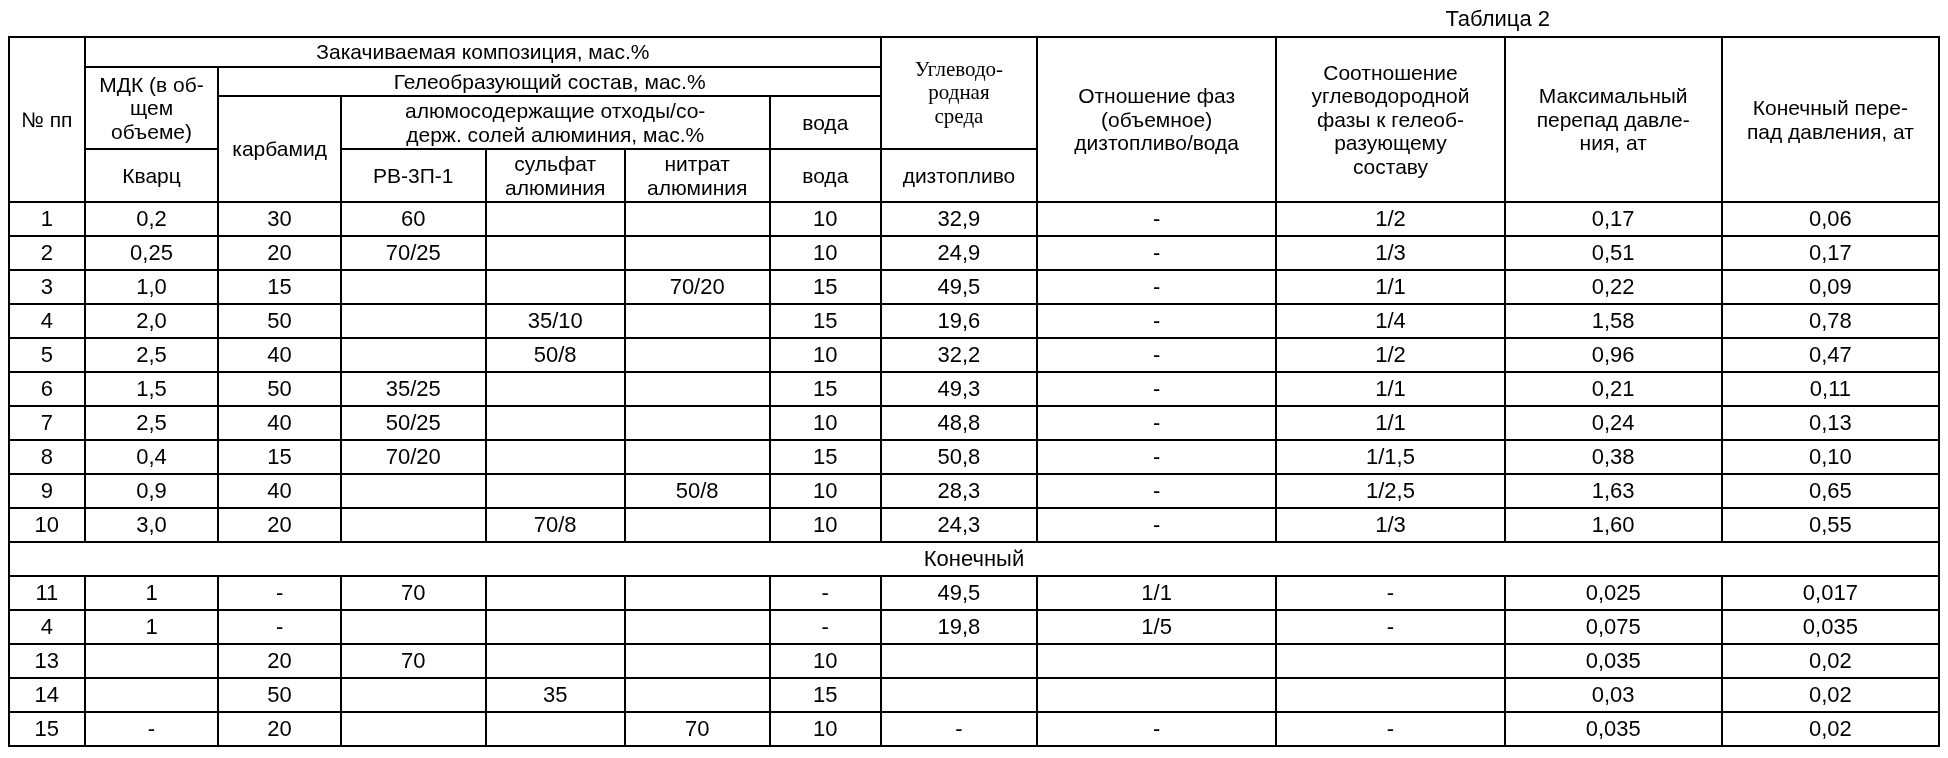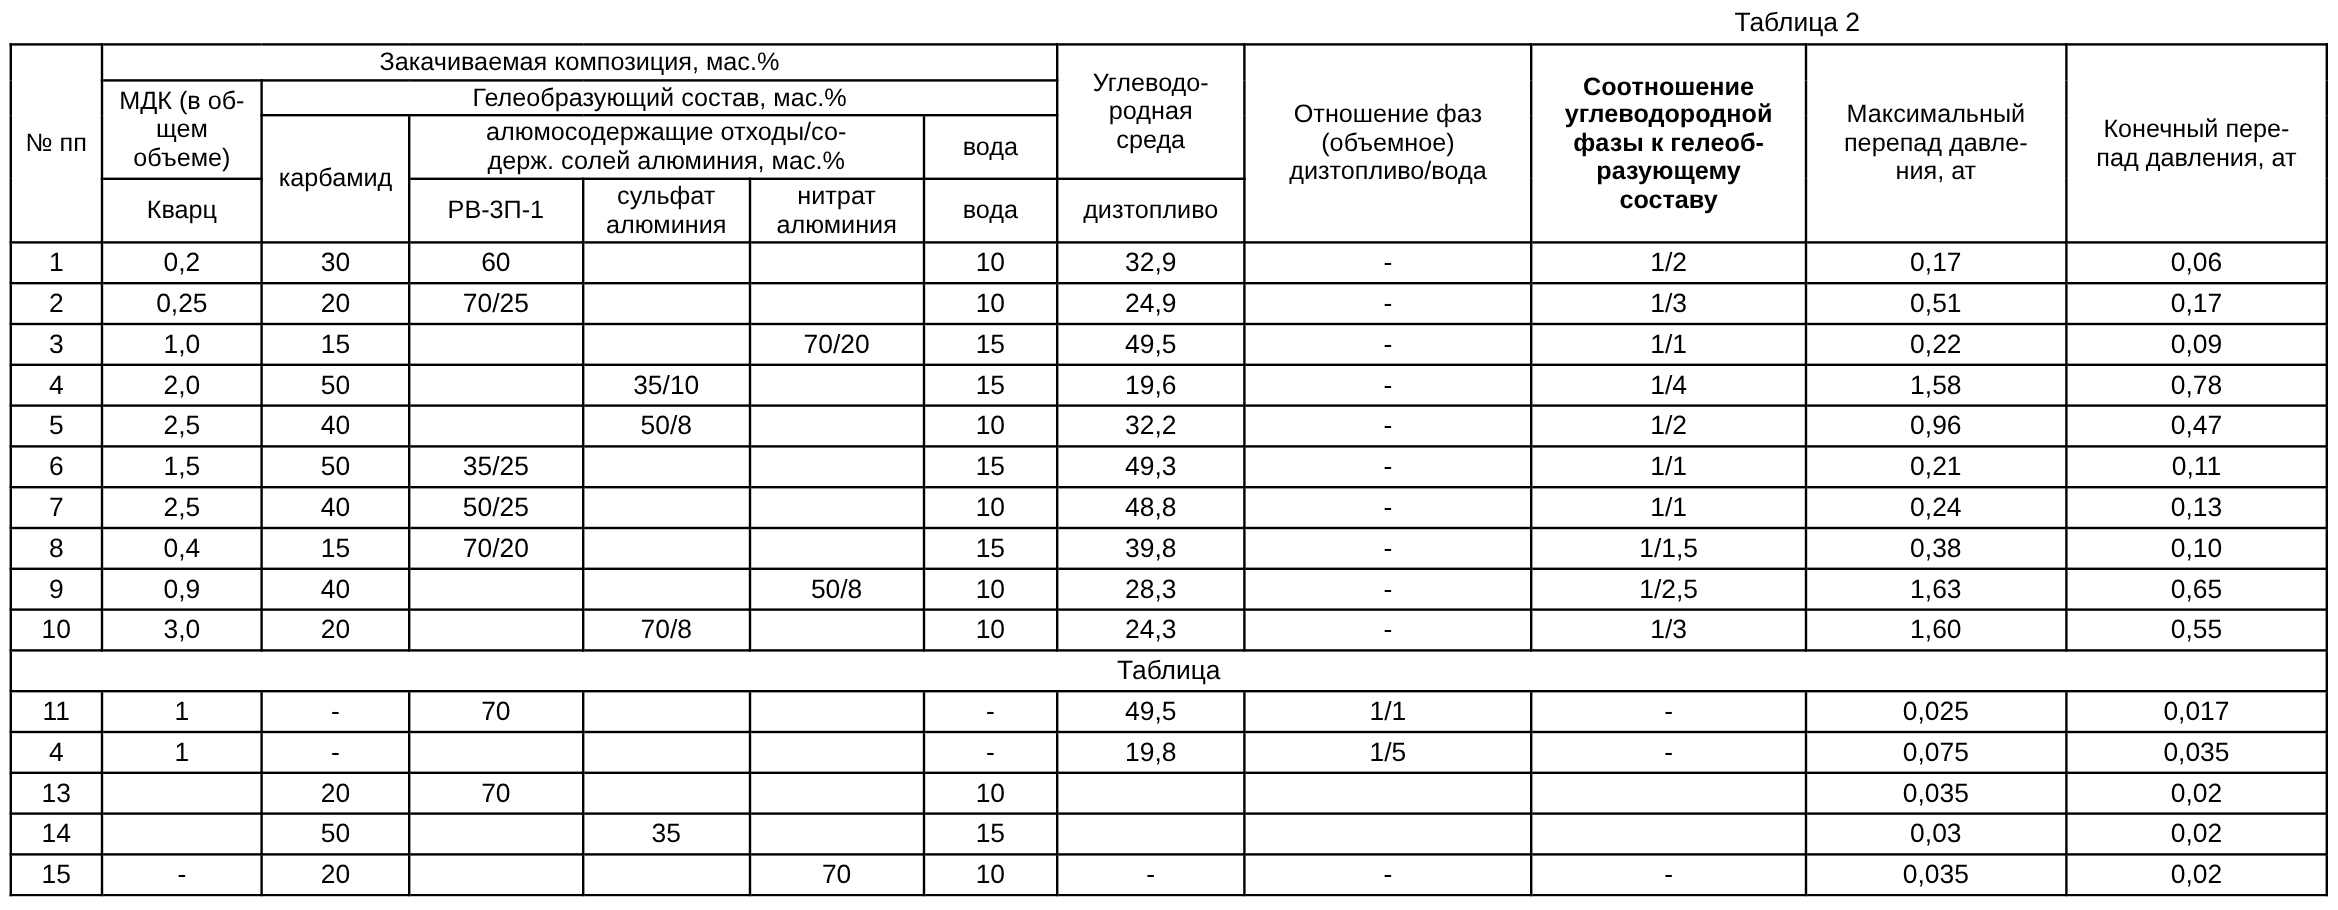--- a/index.html
+++ b/index.html
@@ -80,27 +80,27 @@
         <col class="c7">
         <col class="c8">
         <col class="c9">
         <col class="c10">
         <col class="c11">
     </colgroup>
     <thead>
       <tr>
         <th class="hdr-cell" rowspan="5">№ пп</th>
         <th class="hdr-cell" colspan="6">Закачиваемая композиция, мас.%</th>
-        <th class="hdr-cell" rowspan="3" style="white-space:pre-line;">Углеводо-
+        <th class="hdr-cell" rowspan="3" style="white-space:pre-line;font-family:Liberation Serif, serif;">Углеводо-
 родная
 среда</th>
         <th class="hdr-cell" rowspan="5" style="white-space:pre-line;">Отношение фаз
 (объемное)
 дизтопливо/вода</th>
-        <th class="hdr-cell" rowspan="5" style="white-space:pre-line;font-weight:bold;">Соотношение
+        <th class="hdr-cell" rowspan="5" style="white-space:pre-line;">Соотношение
 углеводородной
 фазы к гелеоб-
 разующему
 составу</th>
         <th class="hdr-cell" rowspan="5" style="white-space:pre-line;">Максимальный
 перепад давле-
 ния, ат</th>
         <th class="hdr-cell" rowspan="5" style="white-space:pre-line;text-align:center;">Конечный пере-
 пад давления, ат</th>
       </tr>
@@ -228,21 +228,21 @@
         <td>0,13</td>
       </tr>
       <tr class="data-row">
         <td>8</td>
         <td>0,4</td>
         <td>15</td>
         <td>70/20</td>
         <td></td>
         <td></td>
         <td>15</td>
-        <td>39,8</td>
+        <td>50,8</td>
         <td>-</td>
         <td>1/1,5</td>
         <td>0,38</td>
         <td>0,10</td>
       </tr>
       <tr class="data-row">
         <td>9</td>
         <td>0,9</td>
         <td>40</td>
         <td></td>
@@ -264,21 +264,21 @@
         <td></td>
         <td>10</td>
         <td>24,3</td>
         <td>-</td>
         <td>1/3</td>
         <td>1,60</td>
         <td>0,55</td>
       </tr>
 
       <tr class="section-row">
-        <td colspan="12">Таблица</td>
+        <td colspan="12">Конечный</td>
       </tr>
 
       <tr class="data-row">
         <td>11</td>
         <td>1</td>
         <td>-</td>
         <td>70</td>
         <td></td>
         <td></td>
         <td>-</td>

